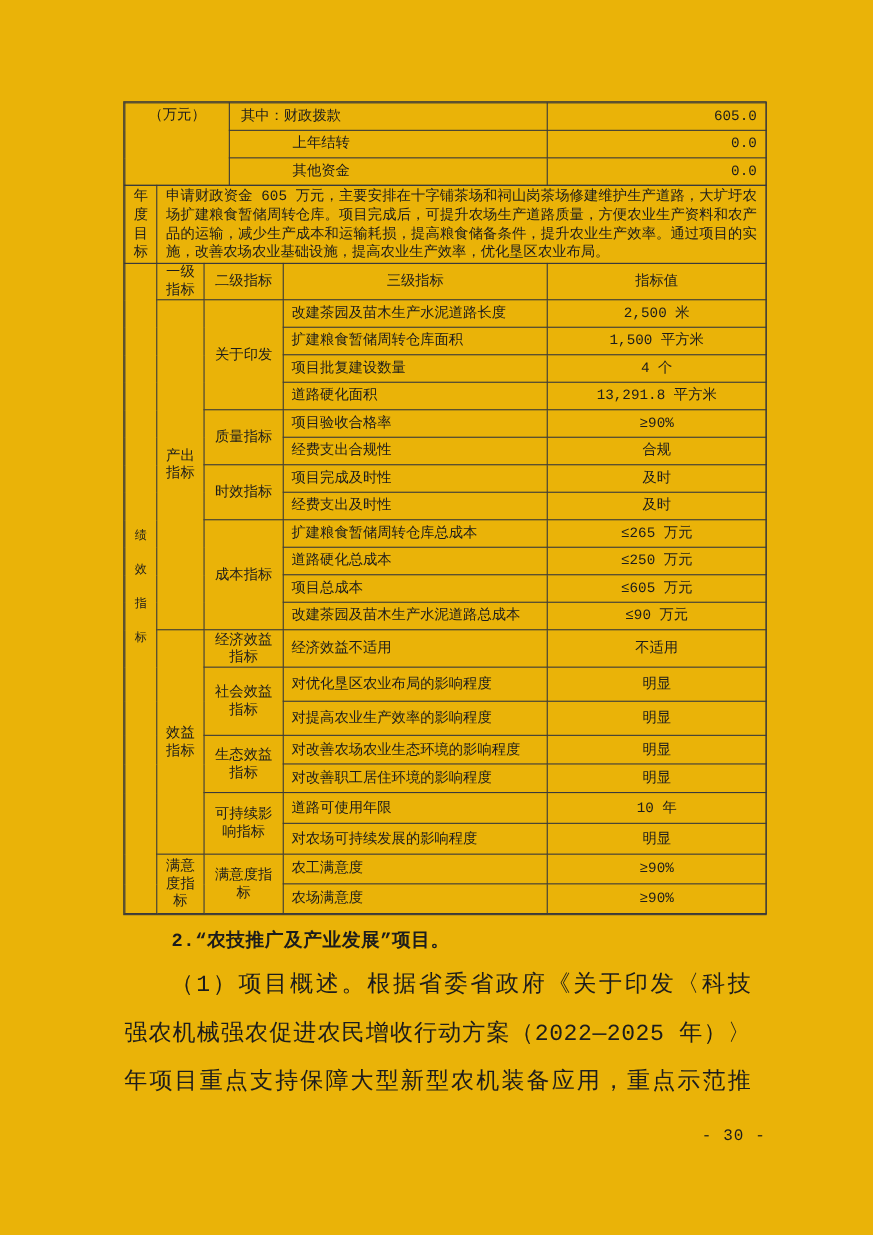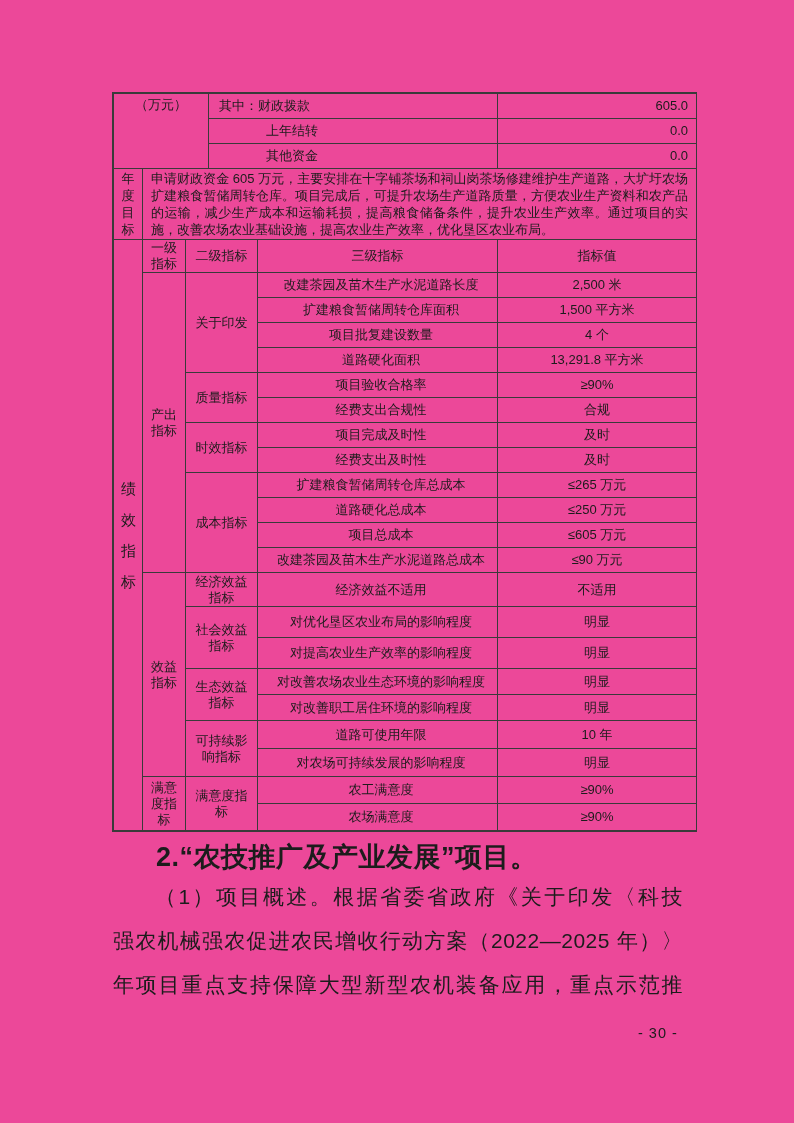--- a/index.html
+++ b/index.html
@@ -1,54 +1,54 @@
 <!DOCTYPE html>
 <html><head>
 <meta charset="utf-8">
 <style>
   html,body{margin:0;padding:0;background:#e9e9e9;}
   .page{
-    position:relative;width:794px;height:1123px;margin:0 auto;background:#ec4899;
-    font-family:Liberation Sans, sans-serif;color:#1c1c1c;overflow:hidden;
+    position:relative;width:794px;height:1123px;margin:0 auto;background:#eab308;
+    font-family:Liberation Mono, monospace;color:#1c1c1c;overflow:hidden;
   }
   .content{position:absolute;left:112px;top:92px;width:585px;}
   .tablewrap{border:1px solid #3a3a3a;}
   table{border-collapse:collapse;table-layout:fixed;width:100%;}
   table + table{margin-top:-1px;}
   td{border:1px solid #3a3a3a;font-size:13px;line-height:16px;padding:0;overflow:hidden;}
 
   
   .t-fund td{height:24px;}
   .cell-unit{text-align:center;vertical-align:top;padding-top:3px;}
   .fund-label{text-align:left;padding-left:10px;}
   .fund-label.indent{padding-left:57px;}
   .fund-value{text-align:right;padding-right:8px;}
 
   
   .vtext{text-align:center;word-break:break-all;vertical-align:middle;margin-top:28px;}
   .goal-side{line-height:17px;padding:0 7px;}
   .goal-text{height:68px;text-align:justify;padding:1px 8px;line-height:17px;vertical-align:middle;}
 
   
-  .perf-side{line-height:31px;padding:0 7px;font-size:15px;}
+  .perf-side{line-height:31px;padding:0 7px;font-size:11px;}
   .hcell{text-align:center;word-break:break-all;padding:0 4px;height:32px;}
   .l1{text-align:center;word-break:break-all;padding:0 4px;}
   .l2{text-align:center;word-break:break-all;padding:0 8px;}
-  .ind{text-align:center;padding-left:7px;}
+  .ind{text-align:left;padding-left:7px;}
   .val{text-align:center;}
   tr.r-std{height:25px;}
   tr.r-econ{height:34px;}
   tr.r-soc{height:31px;padding-left:36px;}
   tr.r-eco2{height:26px;}
   tr.r-sus{height:28px;}
   tr.r-sat{height:27px;}
 
   
   .sec-heading{
-    margin-top:12px;padding-left:44px;font-size:27px;line-height:26px;
+    margin-top:12px;padding-left:44px;font-size:17px;line-height:26px;
     font-weight:bold;letter-spacing:0.5px;white-space:nowrap;
   }
   .para{width:570px;margin-left:1px;margin-top:5px;}
   .para-line{
     font-size:21px;line-height:44px;height:44px;
     text-align:justify;text-align-last:justify;letter-spacing:0.5px;
   }
   .para-line.first{padding-left:42px;}
   .page-number{position:absolute;left:638px;top:1025px;font-size:14.5px;letter-spacing:1px;}
 </style>

